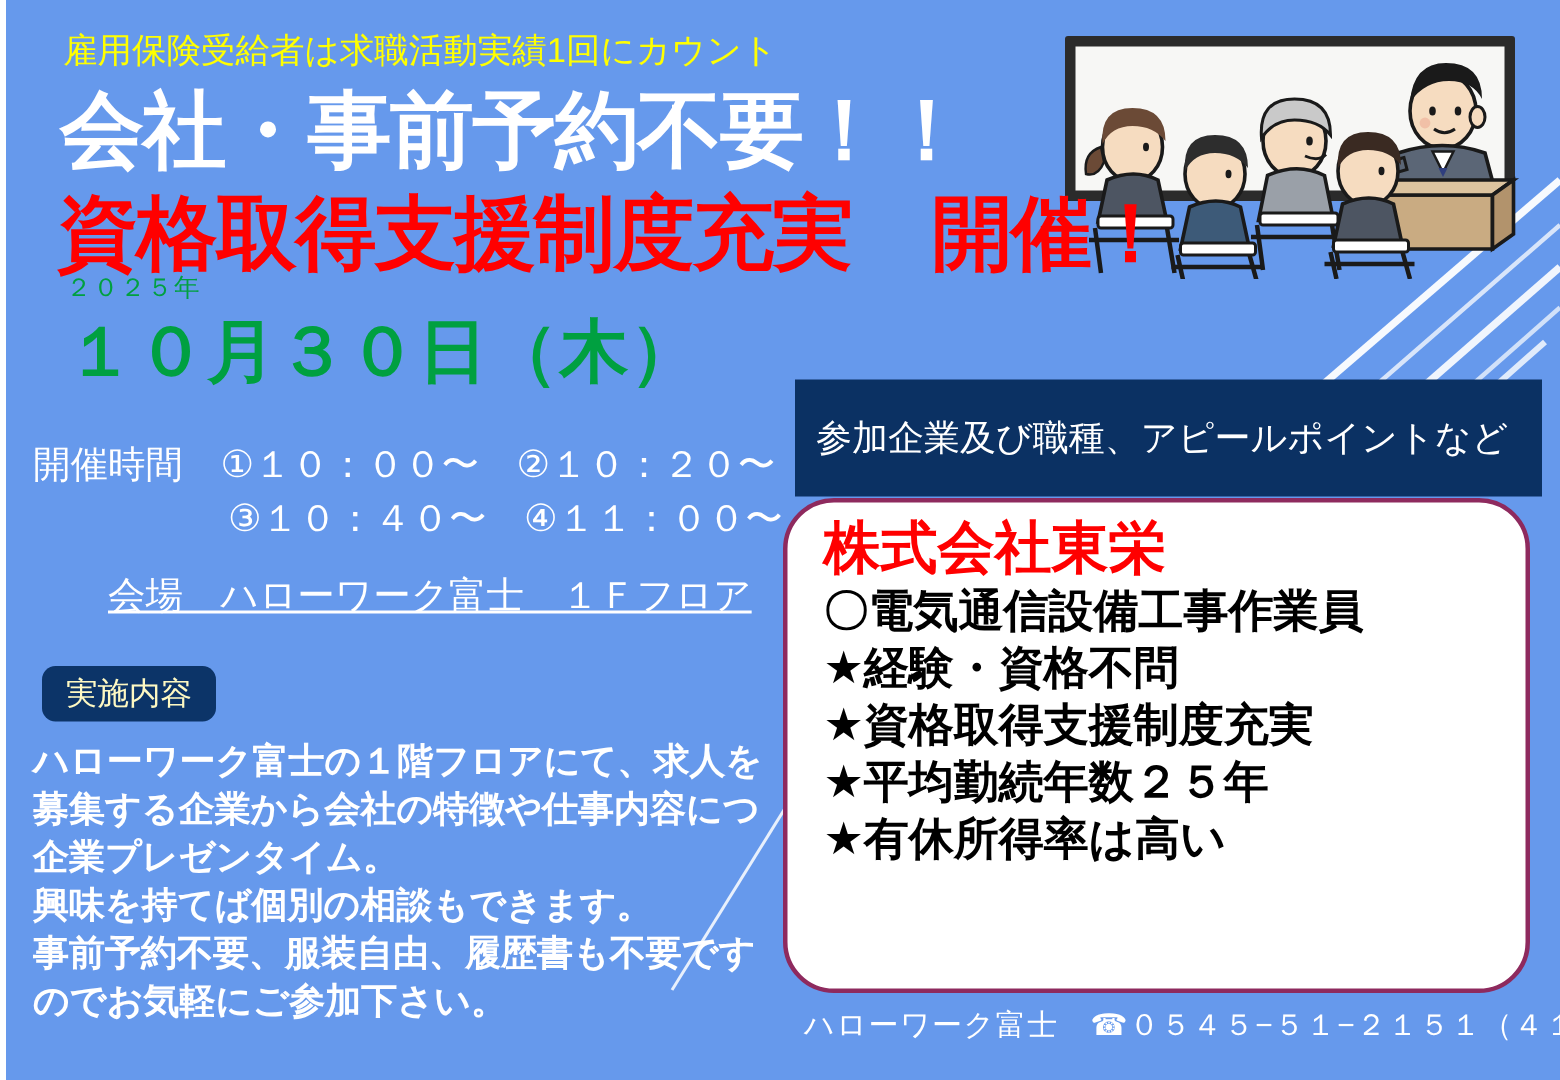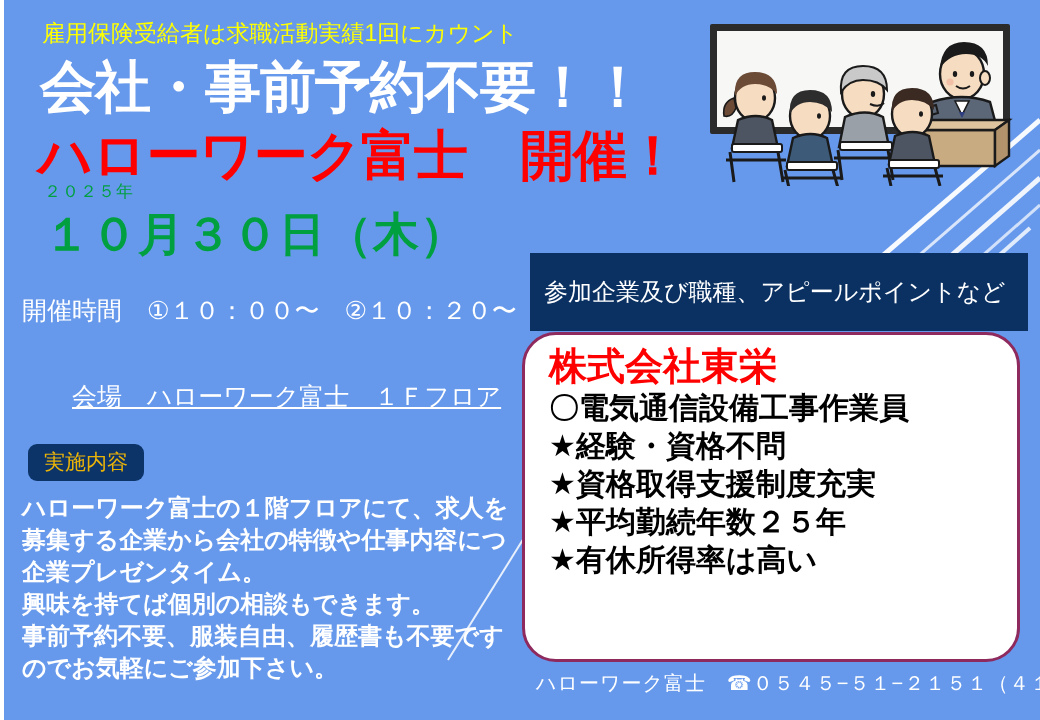--- a/index.html
+++ b/index.html
@@ -106,21 +106,21 @@
     white-space: nowrap;
     z-index: 10;
     text-decoration: underline;
   }
 
   
   .pill {
     position: absolute;
     left: 28px; top: 444px;
     background: #0c3468;
-    color: #eab308;
+    color: #fef9c3;
     font-size: 21px;
     padding: 4px 16px 5px 16px;
     border-radius: 9px;
     white-space: nowrap;
     z-index: 10;
     text-align: center;
   }
 
   
   .body-copy {
@@ -275,27 +275,28 @@
       <path d="M192 106 q-2 -24 20 -24 q22 0 22 22 q-8 -10 -22 -10 q-14 0 -20 12 z" fill="#3a2a22"></path>
       <ellipse cx="221" cy="108" rx="2" ry="2.8" fill="#1a1a1a"></ellipse>
       <path d="M195 130 q18 -8 34 0 l6 28 l-46 0 z" fill="#4d5562" stroke="#1a1a1a" stroke-width="2.4"></path>
       <rect x="189" y="154" width="50" height="8" rx="2" fill="#ffffff" stroke="#1a1a1a" stroke-width="2"></rect>
       <path d="M187 162 l4 18 M235 162 l5 18 M183 170 l60 0" stroke="#1a1a1a" stroke-width="3" fill="none"></path>
     </g>
   </svg>
 
   <div class="kicker">雇用保険受給者は求職活動実績1回にカウント</div>
   <div class="title-white">会社・事前予約不要！！</div>
-  <div class="title-red">ハローワーク富士　開催！</div>
+  <div class="title-red">資格取得支援制度充実　開催！</div>
 
   <div class="year">２０２５年</div>
   <div class="bigdate">１０月３０日（木）</div>
 
   <div class="sched">
     <span>開催時間　①１０：００〜　②１０：２０〜</span>
+    <span class="row2">③１０：４０〜　④１１：００〜</span>
   </div>
 
   <div class="venue">会場　ハローワーク富士　１Ｆフロア</div>
 
   <div class="pill">実施内容</div>
 
   <div class="body-copy">
     <span>ハローワーク富士の１階フロアにて、求人を</span>
     <span>募集する企業から会社の特徴や仕事内容につ</span>
     <span>企業プレゼンタイム。</span>

